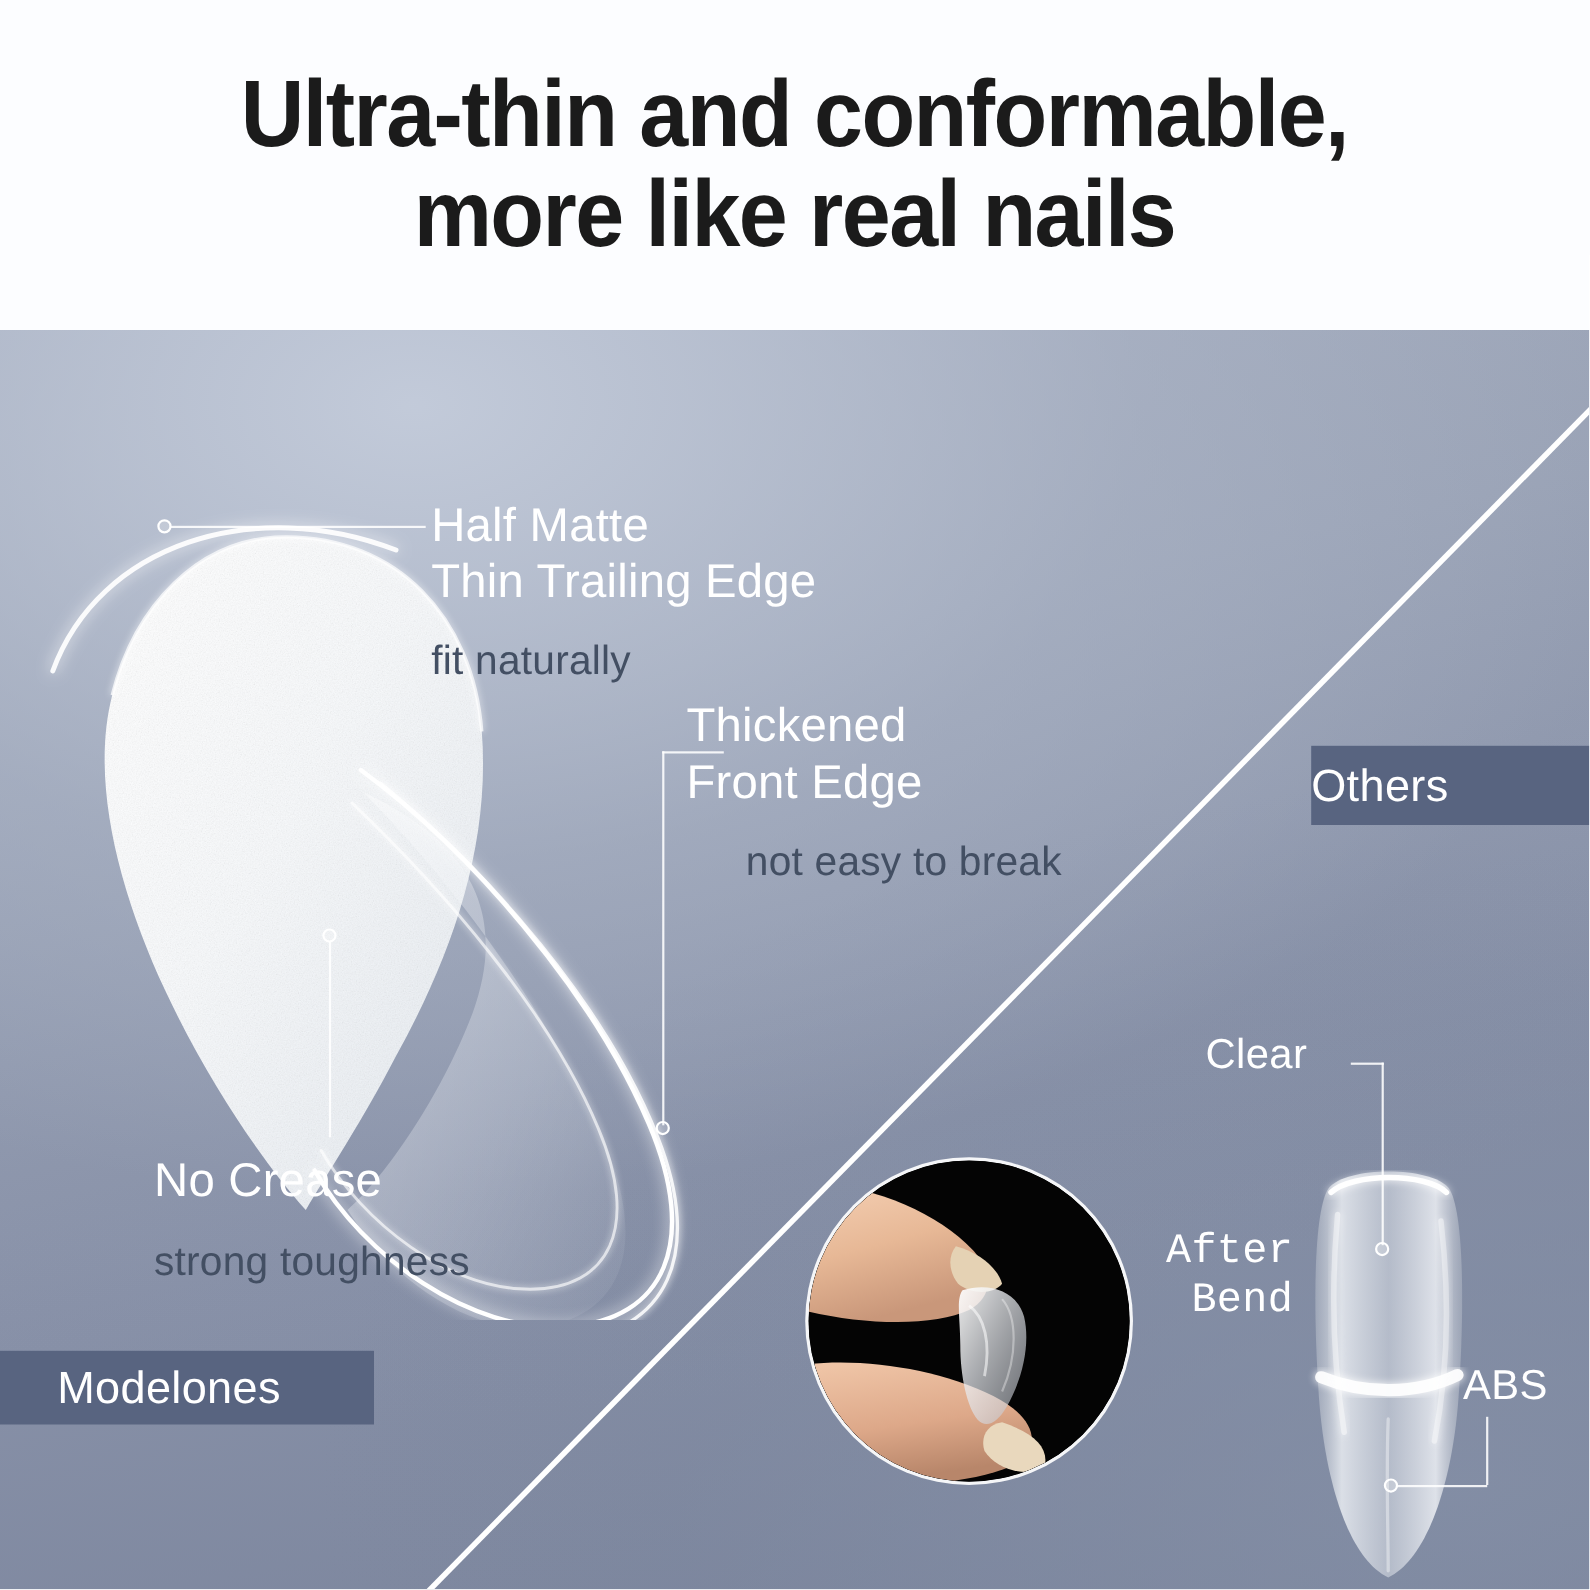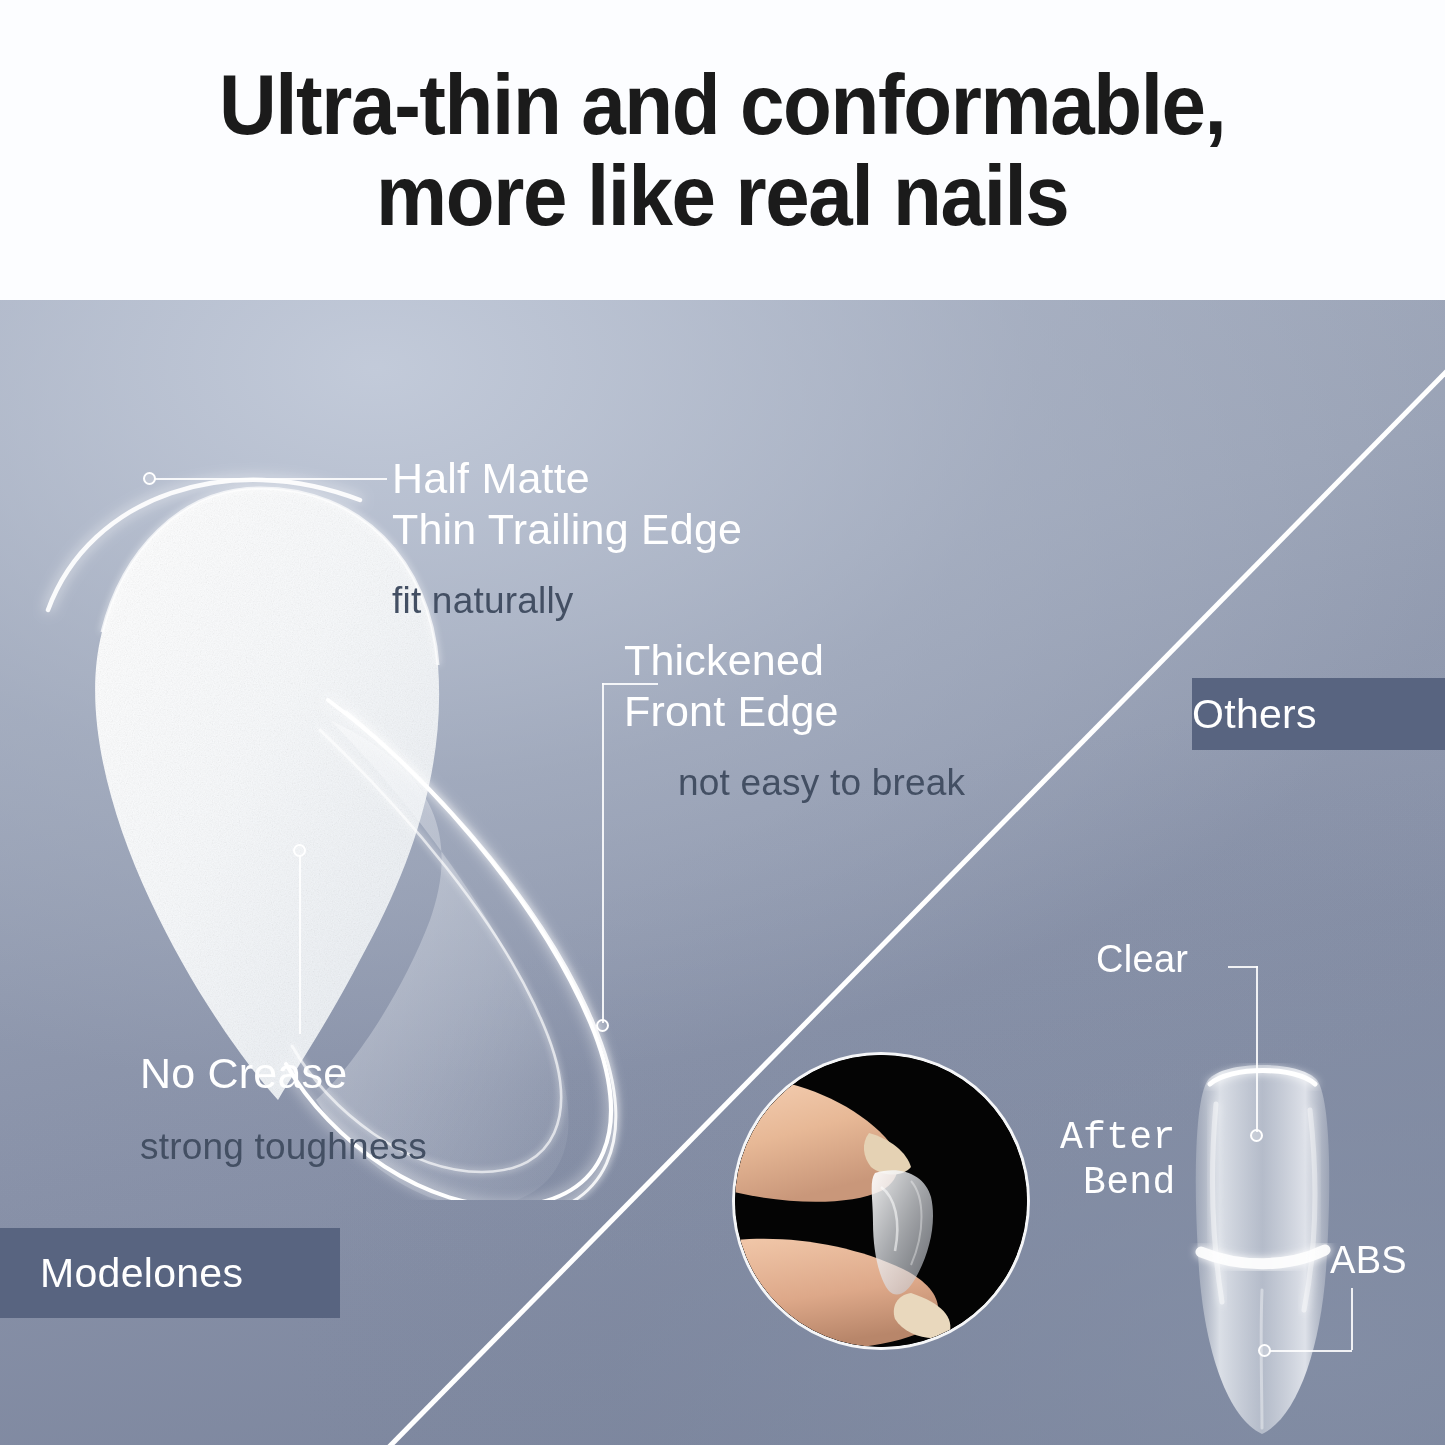--- a/index.html
+++ b/index.html
@@ -108,22 +108,22 @@
     background: #586480;
     color: #ffffff;
     display: flex;
     align-items: center;
     font-size: 41px;
     letter-spacing: 0.3px;
     box-sizing: border-box;
   }
   #badge-modelones {
     left: 0; top: 928px;
-    width: 340px; height: 90px;
-    padding-left: 40px;
+    width: 340px; height: 67px;
+    padding-left: 52px;
   }
   #badge-others {
     left: 1192px; top: 378px;
     width: 253px; height: 72px;
   }
 
   
   #photo-circle {
     position: absolute;
     left: 735px;

